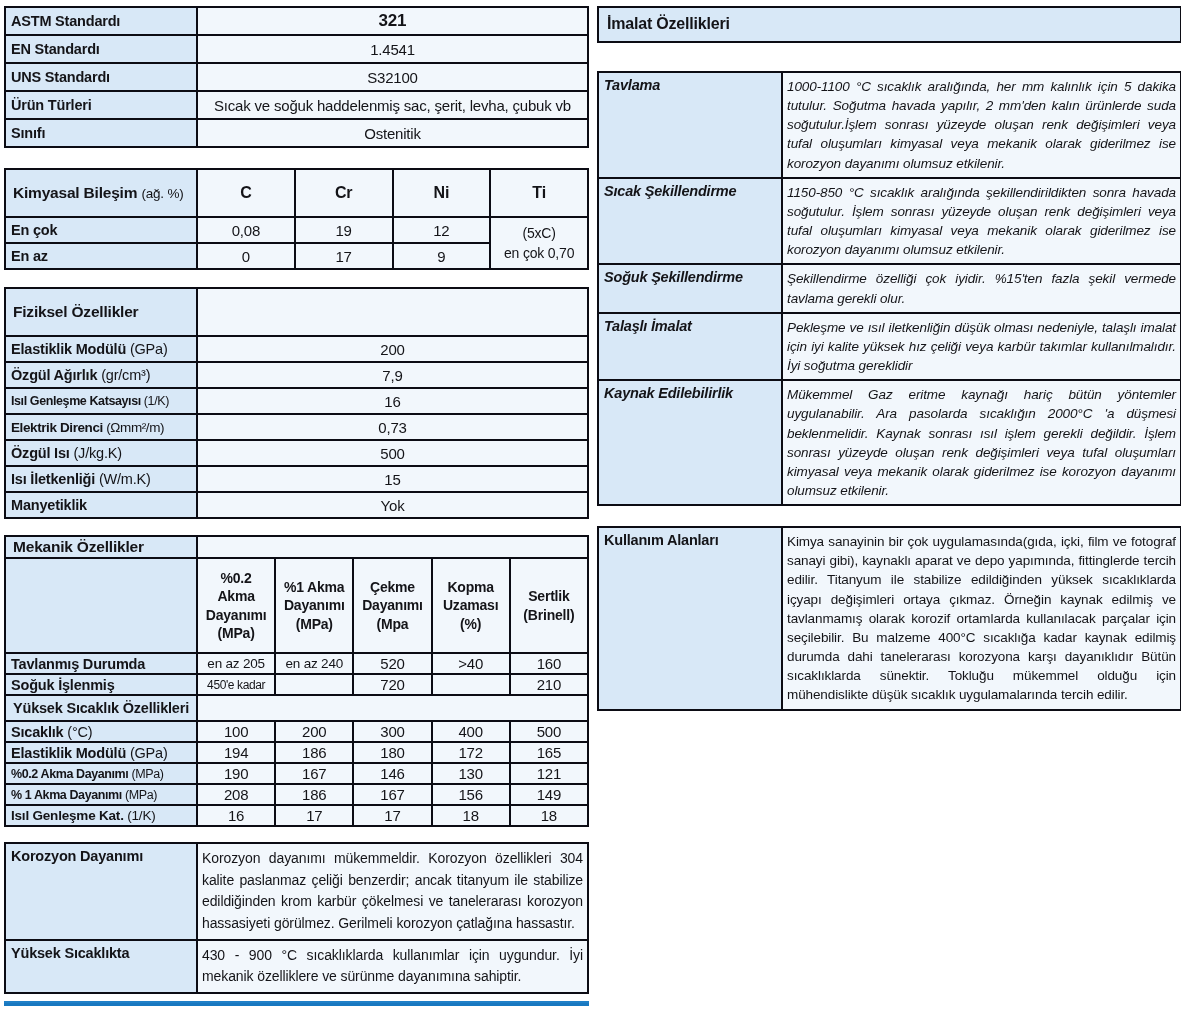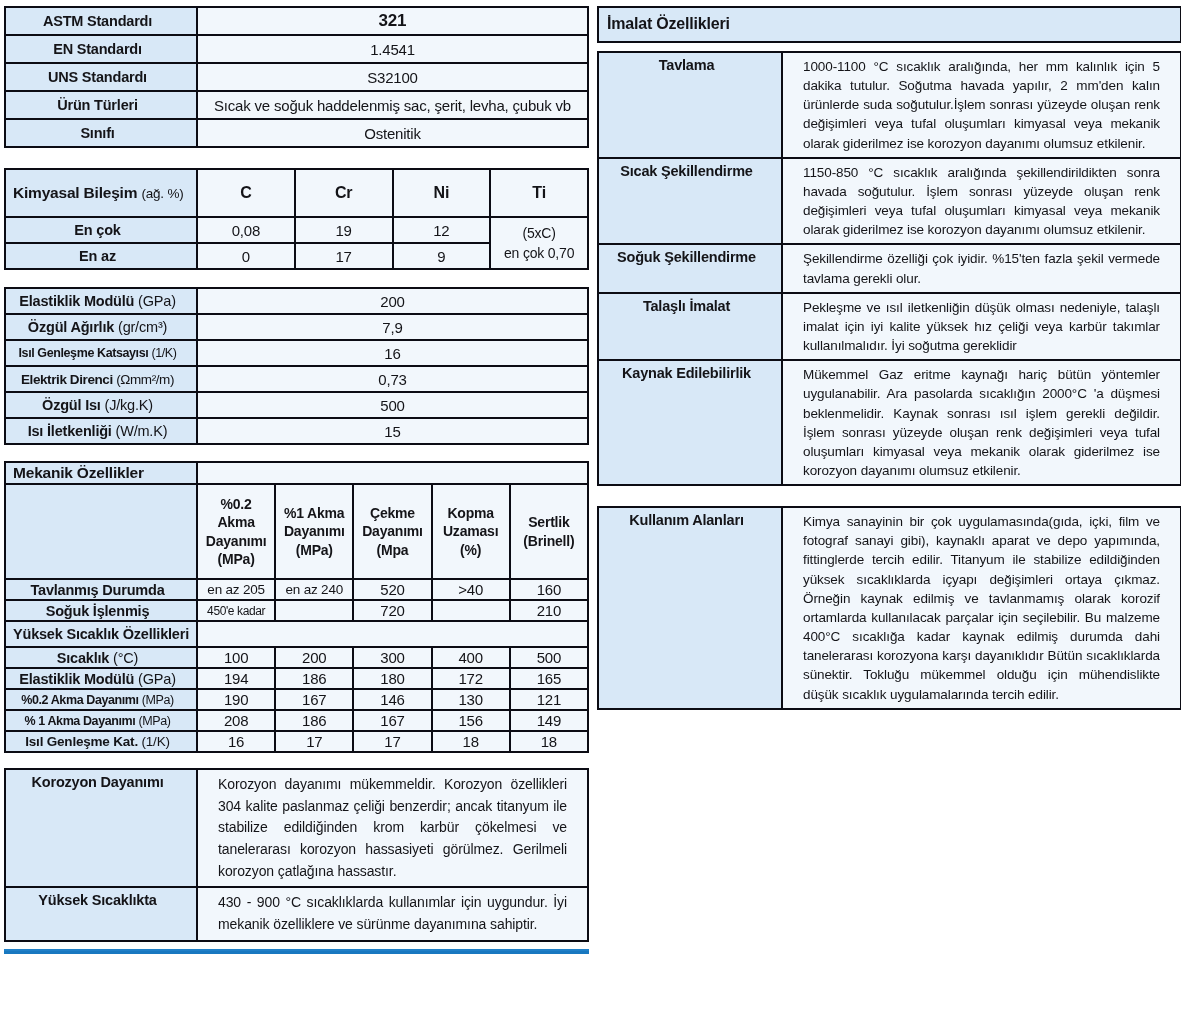--- a/index.html
+++ b/index.html
@@ -18,49 +18,49 @@
     color:var(--text);
     letter-spacing:-0.2px;
   }
   .page{display:flex;gap:8px;padding:6px 3px 0 4px;}
   .col{width:585px;flex:0 0 585px;}
 
   table{border-collapse:collapse;width:100%;table-layout:fixed;}
   td{border:2.5px solid var(--border);padding:1px 5px;vertical-align:middle;overflow:hidden;}
 
   
-  td.lbl{background:var(--label-bg);font-weight:bold;text-align:center;font-size:14.5px;padding-right:12px;}
+  td.lbl{background:var(--label-bg);font-weight:bold;text-align:left;font-size:14.5px;padding-right:12px;}
   td.lbl .u{font-weight:normal;}
   td.lbl.tight{font-size:12.5px;letter-spacing:-0.4px;margin-top:47px;}
   td.ttl{background:var(--label-bg);font-weight:bold;text-align:left;font-size:15.5px;padding-left:7px;}
   td.val{background:var(--cell-bg);text-align:center;font-size:15px;}
   td.val.big{font-size:17px;font-weight:bold;}
   td.val.small{font-size:12px;letter-spacing:-0.4px;padding:1px 2px;}
   td.colhead{background:var(--cell-bg);text-align:center;font-weight:bold;font-size:14px;line-height:1.3;white-space:pre-line;}
-  td.txt{background:var(--cell-bg);text-align:justify;font-size:13.5px;line-height:1.42;padding:4px 20px;vertical-align:top;font-weight:normal;letter-spacing:-0.1px;}
+  td.txt{background:var(--cell-bg);text-align:justify;font-size:13.5px;line-height:1.42;padding:4px 4px;vertical-align:top;font-weight:normal;letter-spacing:-0.1px;}
   td.toplbl{vertical-align:top;padding-top:4px;}
   td.empty{background:var(--cell-bg);}
 
   
   col.c-lbl{width:192px;}
   
   col.c-rlbl{width:184px;}
 
   
   tr.h28 td{height:28px;}
   tr.h30 td{height:48px;}
   tr.h26 td{height:26px;}
   tr.h24 td{height:20px;}
   tr.h95 td{height:95px;}
 
   .gap20{margin-top:20px;}
   .gap17{margin-top:17px;}
   .gap16{margin-top:16px;}
   .gap15{margin-top:15px;}
-  .gap12{margin-top:8px;}
+  .gap12{margin-top:28px;font-style:italic;}
 
   .header-box{
     border:2.5px solid var(--border);
     background:var(--label-bg);
     font-weight:bold;
     font-size:16px;
     padding:7px 8px 8px 8px;
   }
   .divider{
     margin-top:7px;
@@ -140,20 +140,24 @@
       </tr>
     </tbody>
       </table>
 
     <table class="gap17">
       <colgroup>
           <col class="c-lbl">
           <col>
         </colgroup>
       <tbody>
+          <tr class="h30">
+        <td class="ttl">Fiziksel Özellikler</td>
+        <td class="empty"></td>
+      </tr>
       <tr class="h26">
         <td class="lbl"><span>Elastiklik Modülü</span> <span class="u">(GPa)</span></td>
         <td class="val">200</td>
       </tr>
       <tr class="h26">
         <td class="lbl"><span>Özgül Ağırlık</span> <span class="u">(gr/cm³)</span></td>
         <td class="val">7,9</td>
       </tr>
       <tr class="h26">
         <td class="lbl tight"><span>Isıl Genleşme Katsayısı</span> <span class="u">(1/K)</span></td>
@@ -163,20 +167,24 @@
         <td class="lbl tight" style="font-size:13.5px"><span>Elektrik Direnci</span> <span class="u">(Ωmm²/m)</span></td>
         <td class="val">0,73</td>
       </tr>
       <tr class="h26">
         <td class="lbl"><span>Özgül Isı</span> <span class="u">(J/kg.K)</span></td>
         <td class="val">500</td>
       </tr>
       <tr class="h26">
         <td class="lbl"><span>Isı İletkenliği</span> <span class="u">(W/m.K)</span></td>
         <td class="val">15</td>
+      </tr>
+      <tr class="h26">
+        <td class="lbl"><span>Manyetiklik</span></td>
+        <td class="val">Yok</td>
       </tr>
     </tbody>
       </table>
 
     <table class="gap16">
       <colgroup>
           <col class="c-lbl">
           <col>
           <col>
           <col>

